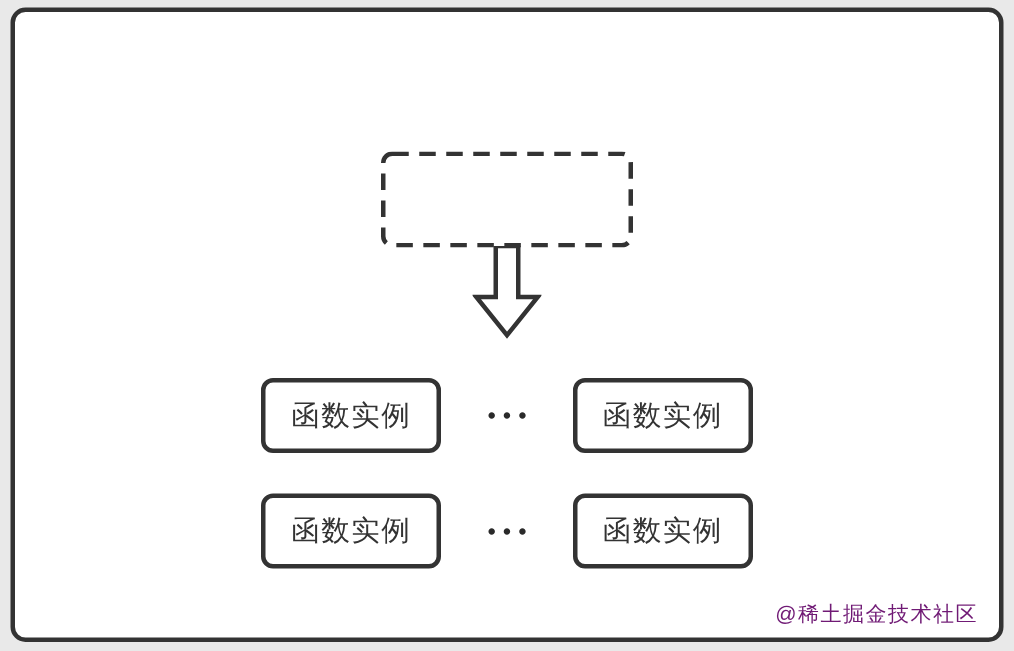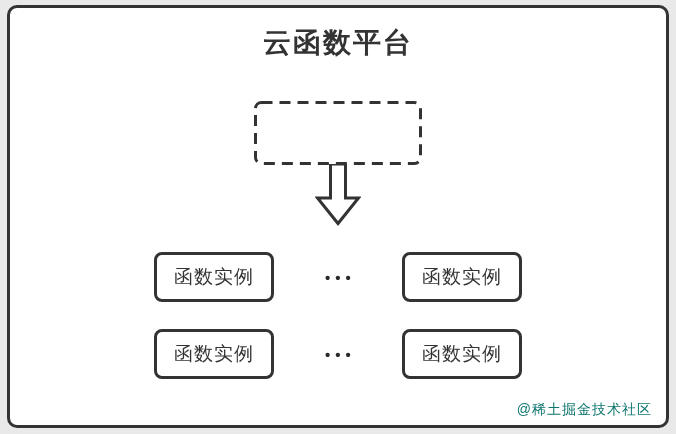--- a/index.html
+++ b/index.html
@@ -69,21 +69,21 @@
     height: 62px;
   }
   .row {
     position: absolute;
     left: 0;
     right: 0;
     height: 50px;
     display: flex;
     align-items: center;
     justify-content: center;
-    gap: 46px;
+    gap: 26px;
   }
   .row.row-1 { top: 244px; }
   .row.row-2 { top: 321px; }
   .inst-box {
     width: 120px;
     height: 50px;
     box-sizing: border-box;
     border: 3px solid #333333;
     border-radius: 8px;
     background: #ffffff;
@@ -100,31 +100,30 @@
     letter-spacing: 5px;
     color: #2a2a2a;
     line-height: 1;
     padding-left: 5px; 
   }
   .watermark {
     position: absolute;
     right: 14px;
     bottom: 6px;
     font-size: 14px;
-    color: #0f766e;
+    color: #701a75;
     letter-spacing: 1px;
   }
 </style>
 </head>
 <body>
 
 <div class="canvas">
   <div class="panel">
 
-    <div class="title">云函数平台</div>
 
     <div class="dashed-box">
       <svg class="dash-border" viewBox="0 0 168 64" xmlns="http://www.w3.org/2000/svg" aria-hidden="true">
         <rect x="1.5" y="1.5" width="165" height="61" rx="6" fill="none" stroke="#333333" stroke-width="3" stroke-dasharray="11 7"></rect>
       </svg>
     </div>
 
     <svg class="arrow" viewBox="0 0 46 62" xmlns="http://www.w3.org/2000/svg" aria-hidden="true">
       <path d="M15.5 0 L30.5 0 L30.5 34 L43.5 34 L23 59.5 L2.5 34 L15.5 34 Z" fill="#ffffff" stroke="#333333" stroke-width="3" stroke-linejoin="miter"></path>
     </svg>

